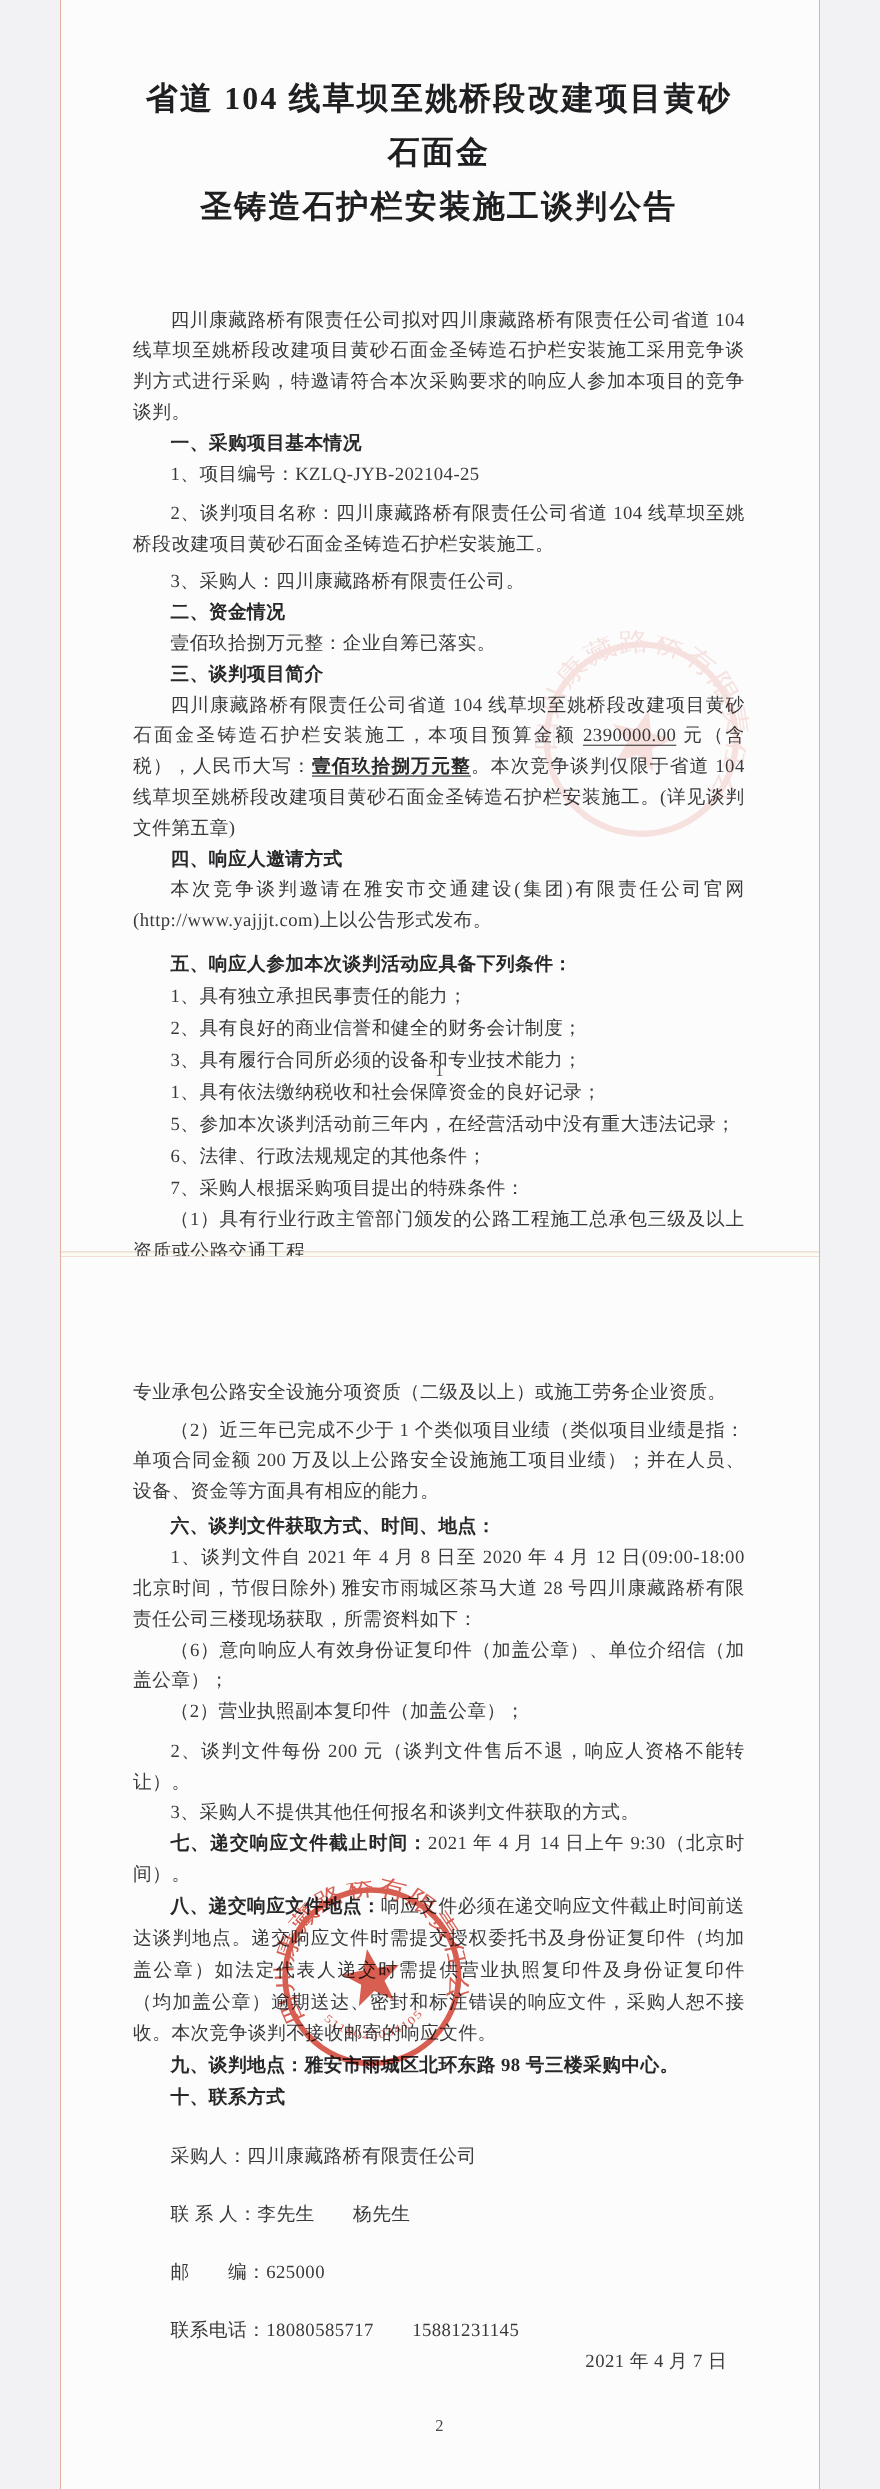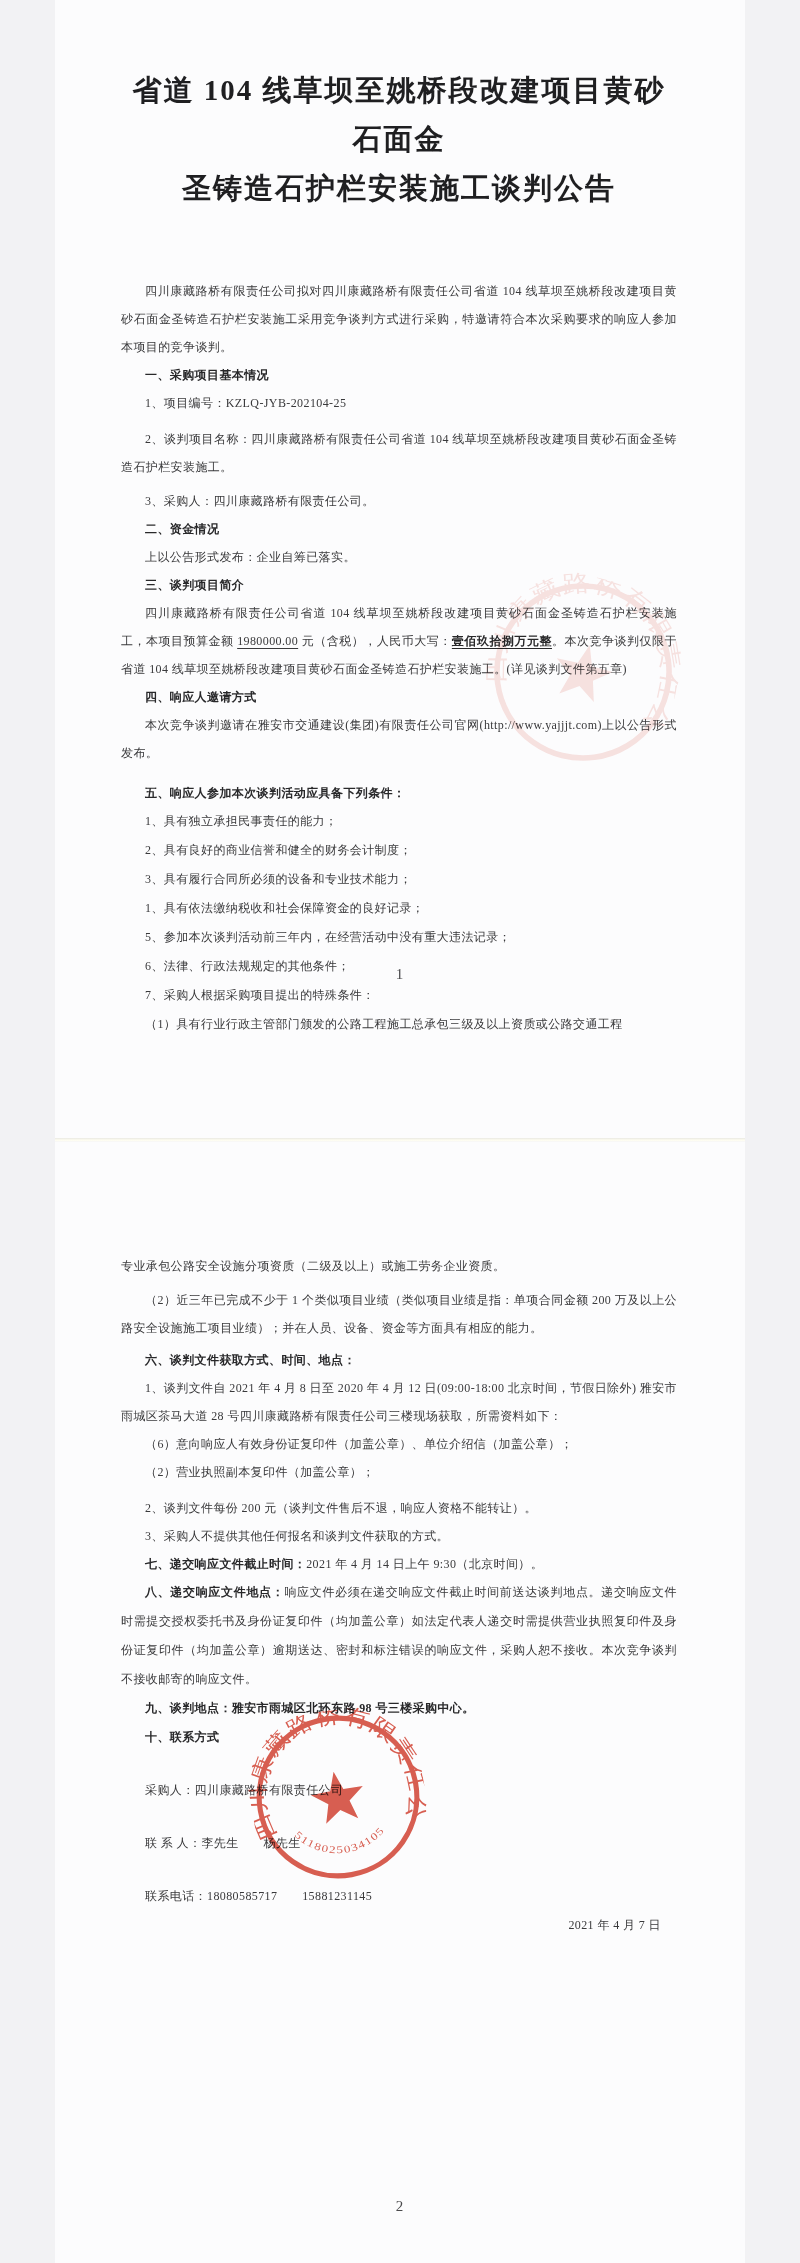--- a/index.html
+++ b/index.html
@@ -10,21 +10,21 @@
     color:#39393b;
   }
   .page{position:relative;box-sizing:border-box;}
   #page-1{height:1138px;padding:66px 68px 0 66px;background:#fcfcfd;}
   #page-2{height:1121px;padding:110px 68px 0 66px;background:#fcfcfd;}
   .page-divider{height:4px;background:linear-gradient(#e9e9e3,#fffef0 55%,#f6f6f8);}
   .doc-title{
     text-align:center;font-size:29px;font-weight:bold;line-height:49px;
     letter-spacing:2px;color:#1f1f21;
   }
-  p{margin:0;font-size:12px;line-height:28px;text-align:justify;letter-spacing:.4px;}
+  p{margin:0;font-size:17px;line-height:28px;text-align:justify;letter-spacing:.4px;}
   .indent{text-indent:2em;}
   .hang{text-indent:0;}
   .heading{font-weight:bold;color:#28282a;text-indent:2em;}
   .b{font-weight:bold;color:#28282a;}
   .u{text-decoration:underline;text-underline-offset:3px;}
   .req{line-height:29px;}
   .gap6{margin-top:6px;} .gap8{margin-top:8px;} .gap12{margin-top:12px;}
   .contact{line-height:29px;text-indent:2em;margin-top:24px;}
   .date-line{text-align:right;padding-right:16px;text-indent:0;}
   .page-number{
@@ -52,24 +52,24 @@
     </div>
 
     <p class="indent" style="margin-top:64px">四川康藏路桥有限责任公司拟对四川康藏路桥有限责任公司省道 104 线草坝至姚桥段改建项目黄砂石面金圣铸造石护栏安装施工采用竞争谈判方式进行采购，特邀请符合本次采购要求的响应人参加本项目的竞争谈判。</p>
 
     <p class="heading">一、采购项目基本情况</p>
     <p class="indent">1、项目编号：KZLQ-JYB-202104-25</p>
     <p class="indent gap8">2、谈判项目名称：四川康藏路桥有限责任公司省道 104 线草坝至姚桥段改建项目黄砂石面金圣铸造石护栏安装施工。</p>
     <p class="indent gap6">3、采购人：四川康藏路桥有限责任公司。</p>
 
     <p class="heading">二、资金情况</p>
-    <p class="indent">上以公告形式发布：企业自筹已落实。</p>
+    <p class="indent">壹佰玖拾捌万元整：企业自筹已落实。</p>
 
     <p class="heading">三、谈判项目简介</p>
-    <p class="indent"><span>四川康藏路桥有限责任公司省道 104 线草坝至姚桥段改建项目黄砂石面金圣铸造石护栏安装施工，本项目预算金额 </span><span class="u">1980000.00</span><span> 元（含税），人民币大写：</span><span class="b u">壹佰玖拾捌万元整</span><span>。本次竞争谈判仅限于省道 104 线草坝至姚桥段改建项目黄砂石面金圣铸造石护栏安装施工。(详见谈判文件第五章)</span></p>
+    <p class="indent"><span>四川康藏路桥有限责任公司省道 104 线草坝至姚桥段改建项目黄砂石面金圣铸造石护栏安装施工，本项目预算金额 </span><span class="u">2390000.00</span><span> 元（含税），人民币大写：</span><span class="b u">壹佰玖拾捌万元整</span><span>。本次竞争谈判仅限于省道 104 线草坝至姚桥段改建项目黄砂石面金圣铸造石护栏安装施工。(详见谈判文件第五章)</span></p>
 
     <p class="heading">四、响应人邀请方式</p>
     <p class="indent">本次竞争谈判邀请在雅安市交通建设(集团)有限责任公司官网(http://www.yajjjt.com)上以公告形式发布。</p>
 
     <p class="heading gap12">五、响应人参加本次谈判活动应具备下列条件：</p>
     <p class="indent req">1、具有独立承担民事责任的能力；</p>
     <p class="indent req">2、具有良好的商业信誉和健全的财务会计制度；</p>
     <p class="indent req">3、具有履行合同所必须的设备和专业技术能力；</p>
     <p class="indent req">1、具有依法缴纳税收和社会保障资金的良好记录；</p>
     <p class="indent req">5、参加本次谈判活动前三年内，在经营活动中没有重大违法记录；</p>
@@ -105,20 +105,21 @@
 
     <p class="indent"><span class="b">七、递交响应文件截止时间：</span><span>2021 年 4 月 14 日上午 9:30（北京时间）。</span></p>
 
     <p class="indent req"><span class="b">八、递交响应文件地点：</span><span>响应文件必须在递交响应文件截止时间前送达谈判地点。递交响应文件时需提交授权委托书及身份证复印件（均加盖公章）如法定代表人递交时需提供营业执照复印件及身份证复印件（均加盖公章）逾期送达、密封和标注错误的响应文件，采购人恕不接收。本次竞争谈判不接收邮寄的响应文件。</span></p>
 
     <p class="heading req">九、谈判地点：雅安市雨城区北环东路 98 号三楼采购中心。</p>
     <p class="heading req">十、联系方式</p>
 
     <p class="contact">采购人：四川康藏路桥有限责任公司</p>
     <p class="contact">联 系 人：李先生　　杨先生</p>
+    <p class="contact">邮　　编：625000</p>
     <p class="contact">联系电话：18080585717　　15881231145</p>
 
     <p class="date-line">2021 年 4 月 7 日</p>
 
     <div class="page-number">2</div>
 
     <div class="seal seal-main">
       <svg viewBox="0 0 170 170" aria-hidden="true">
         <circle cx="85" cy="85" r="77" fill="none" stroke="currentColor" stroke-width="5"></circle>
         <path id="arcTopB" d="M 20,112 A 71,71 0 1 1 150,112" fill="none"></path>

